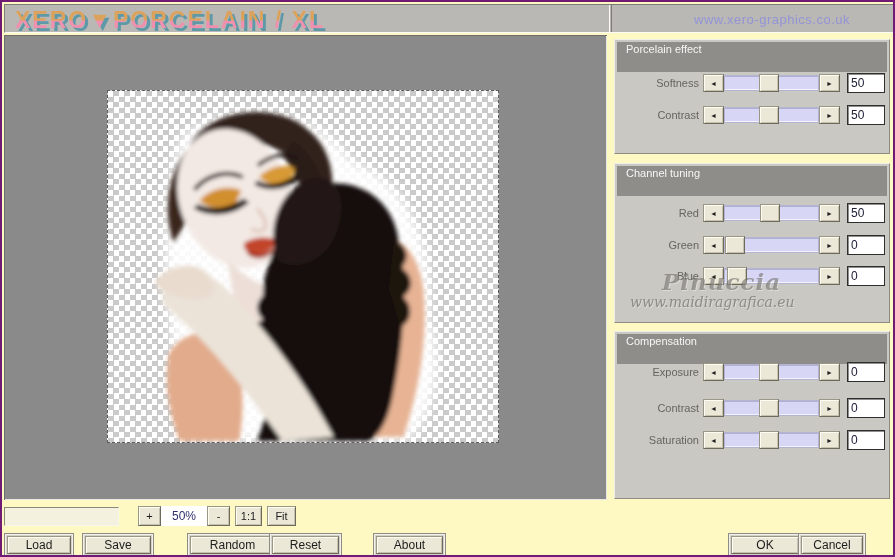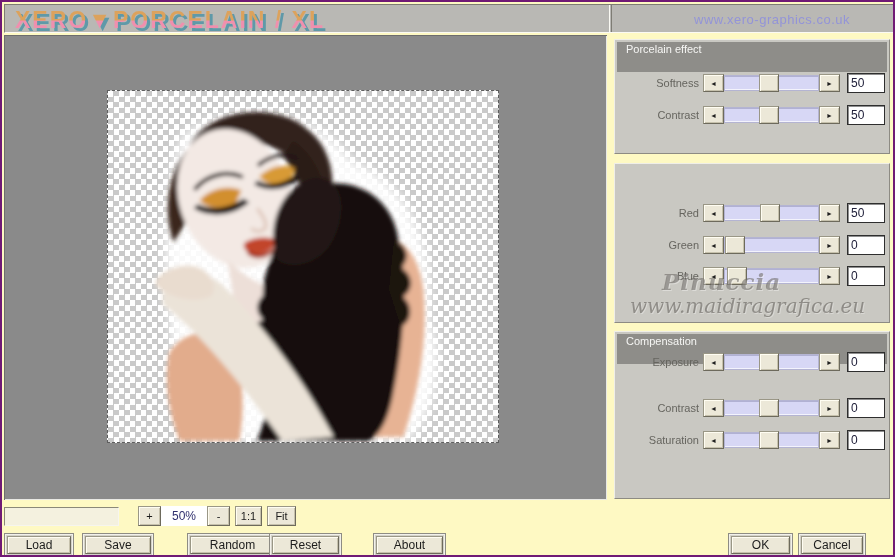--- a/index.html
+++ b/index.html
@@ -97,21 +97,21 @@
   
   .wm1 {
     position: absolute; left: 660px; top: 266px;
     font-family: "DejaVu Serif", serif; font-style: italic; font-weight: bold;
     font-size: 23px; color: rgba(100,96,92,0.55); letter-spacing: 1px;
     text-shadow: 1px 1px 0 rgba(255,255,255,0.35); z-index: 5;
   }
   .wm2 {
     position: absolute; left: 628px; top: 292px;
     font-family: "DejaVu Serif", serif; font-style: italic;
-    font-size: 20px; color: rgba(100,96,92,0.6);
+    font-size: 14px; color: rgba(100,96,92,0.6);
     text-shadow: 1px 1px 0 rgba(255,255,255,0.3); z-index: 5;
   }
 
   
   .progress {
     position: absolute; left: 2px; top: 505px; width: 115px; height: 19px;
     background: #f4f1df; border: 1px solid; border-color: #8a8878 #f6f5ee #f6f5ee #8a8878;
   }
   .zbtn {
     position: absolute; top: 504px; height: 20px;
@@ -228,20 +228,21 @@
       <span class="arrow-btn left bevel">◄</span>
       <span class="track">
         <span class="thumb bevel" style="left: calc(47% - 9.4px);"></span>
       </span>
       <span class="arrow-btn right bevel">►</span>
       <input class="val" value="50" style="">
     </div>
   </div>
 
   <div class="group" style="top:161px;height:160px;">
+    <div class="group-header">Channel tuning</div>
 
     <div class="srow" style="top:40px;">
       <span class="lbl">Red</span>
       <span class="arrow-btn left bevel">◄</span>
       <span class="track">
         <span class="thumb bevel" style="left: calc(48% - 9.6px);"></span>
       </span>
       <span class="arrow-btn right bevel">►</span>
       <input class="val" value="50" style="">
     </div>
@@ -266,21 +267,21 @@
       <input class="val" value="0" style="">
     </div>
   </div>
 
   <span class="wm1">Pinuccia</span>
   <span class="wm2">www.maidiragrafica.eu</span>
 
   <div class="group" style="top:329px;height:168px;">
     <div class="group-header">Compensation</div>
 
-    <div class="srow" style="top:21px;">
+    <div class="srow" style="top:31px;">
       <span class="lbl">Exposure</span>
       <span class="arrow-btn left bevel">◄</span>
       <span class="track">
         <span class="thumb bevel" style="left: calc(46% - 9.2px);"></span>
       </span>
       <span class="arrow-btn right bevel">►</span>
       <input class="val" value="0" style="">
     </div>
 
     <div class="srow" style="top:67px;">
@@ -319,20 +320,20 @@
   </div>
   <div class="bframe" style="left:185px;width:91px;">
     <div class="bbtn bevel">Random</div>
   </div>
   <div class="bframe" style="left:267px;width:73px;">
     <div class="bbtn bevel">Reset</div>
   </div>
   <div class="bframe" style="left:371px;width:73px;">
     <div class="bbtn bevel">About</div>
   </div>
-  <div class="bframe" style="left:726px;width:65px;">
+  <div class="bframe" style="left:726px;width:74px;">
     <div class="bbtn bevel">OK</div>
   </div>
   <div class="bframe" style="left:796px;width:68px;">
     <div class="bbtn bevel">Cancel</div>
   </div>
 
 </div>
 
 </body></html>

